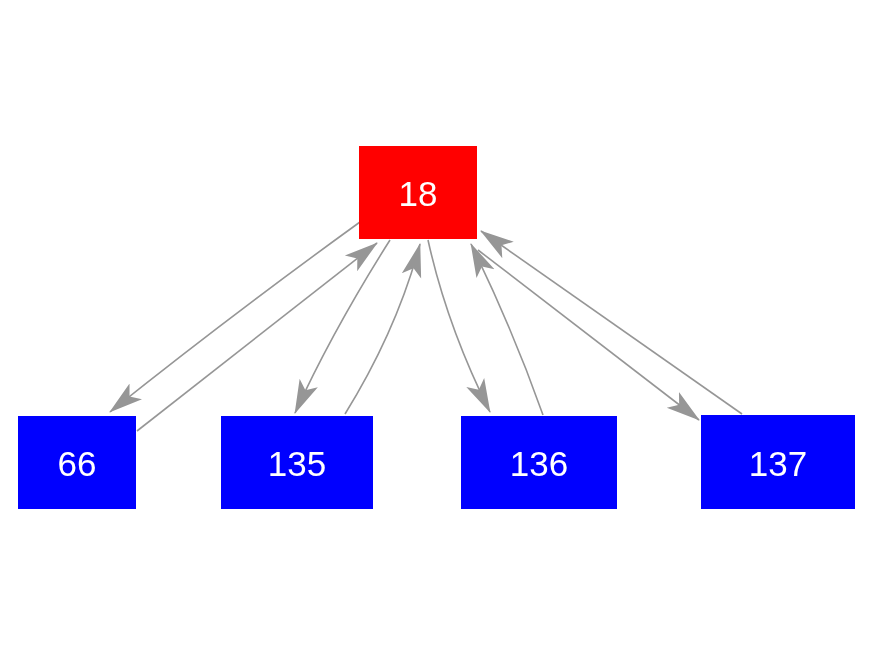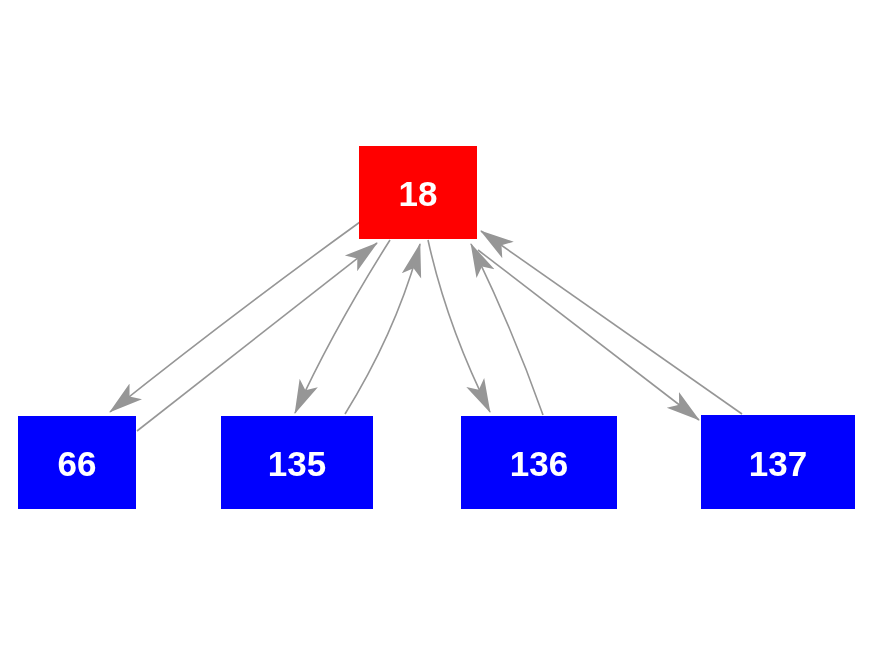--- a/index.html
+++ b/index.html
@@ -8,21 +8,20 @@
     background: #ffffff;
     width: 875px;
     height: 656px;
     overflow: hidden;
     font-family: "Liberation Sans", sans-serif;
   }
   .canvas-wrap {
     width: 819px;
     height: 656px;
     position: relative;
-    font-weight: bold;
   }
   svg { display: block; }
   .edge {
     fill: none;
     stroke-width: 1.6px;
   }
   .node-label {
     font-family: "Liberation Sans", sans-serif;
     font-size: 35px;
     text-anchor: middle;

